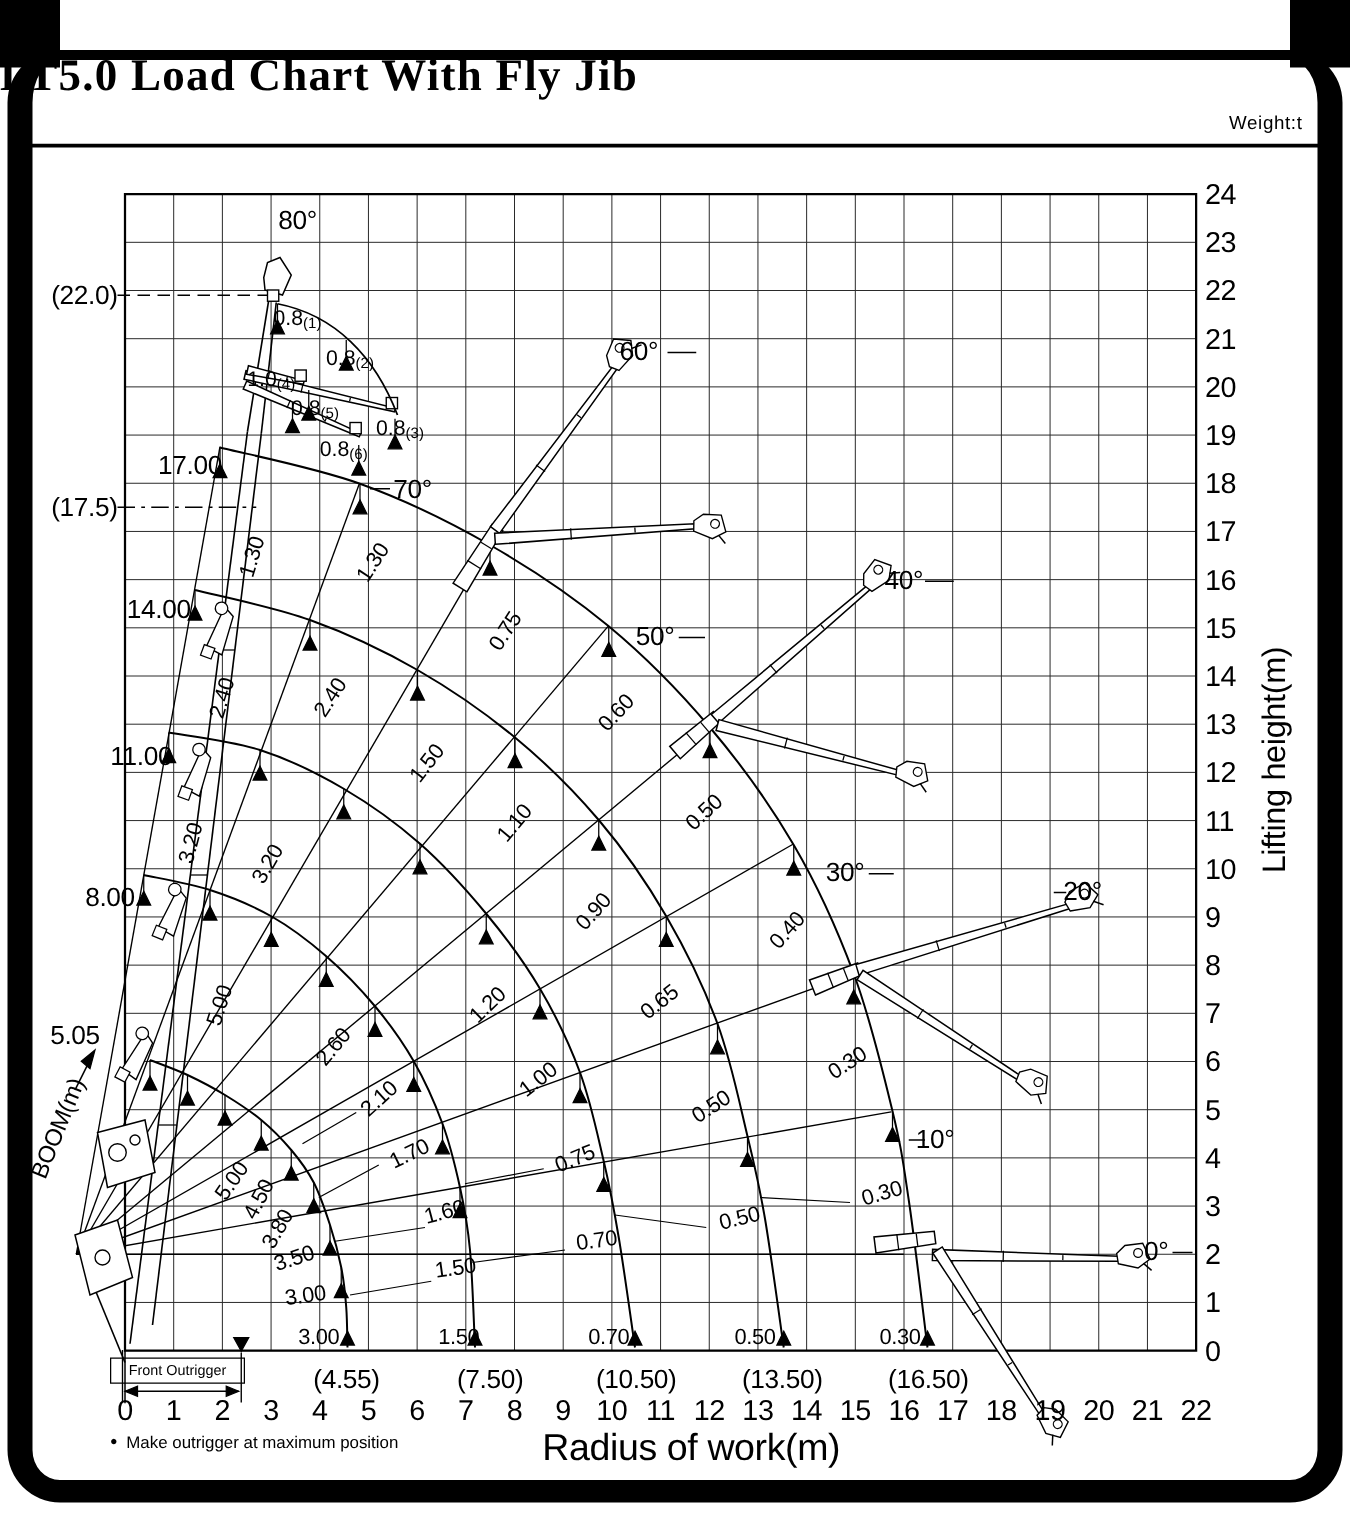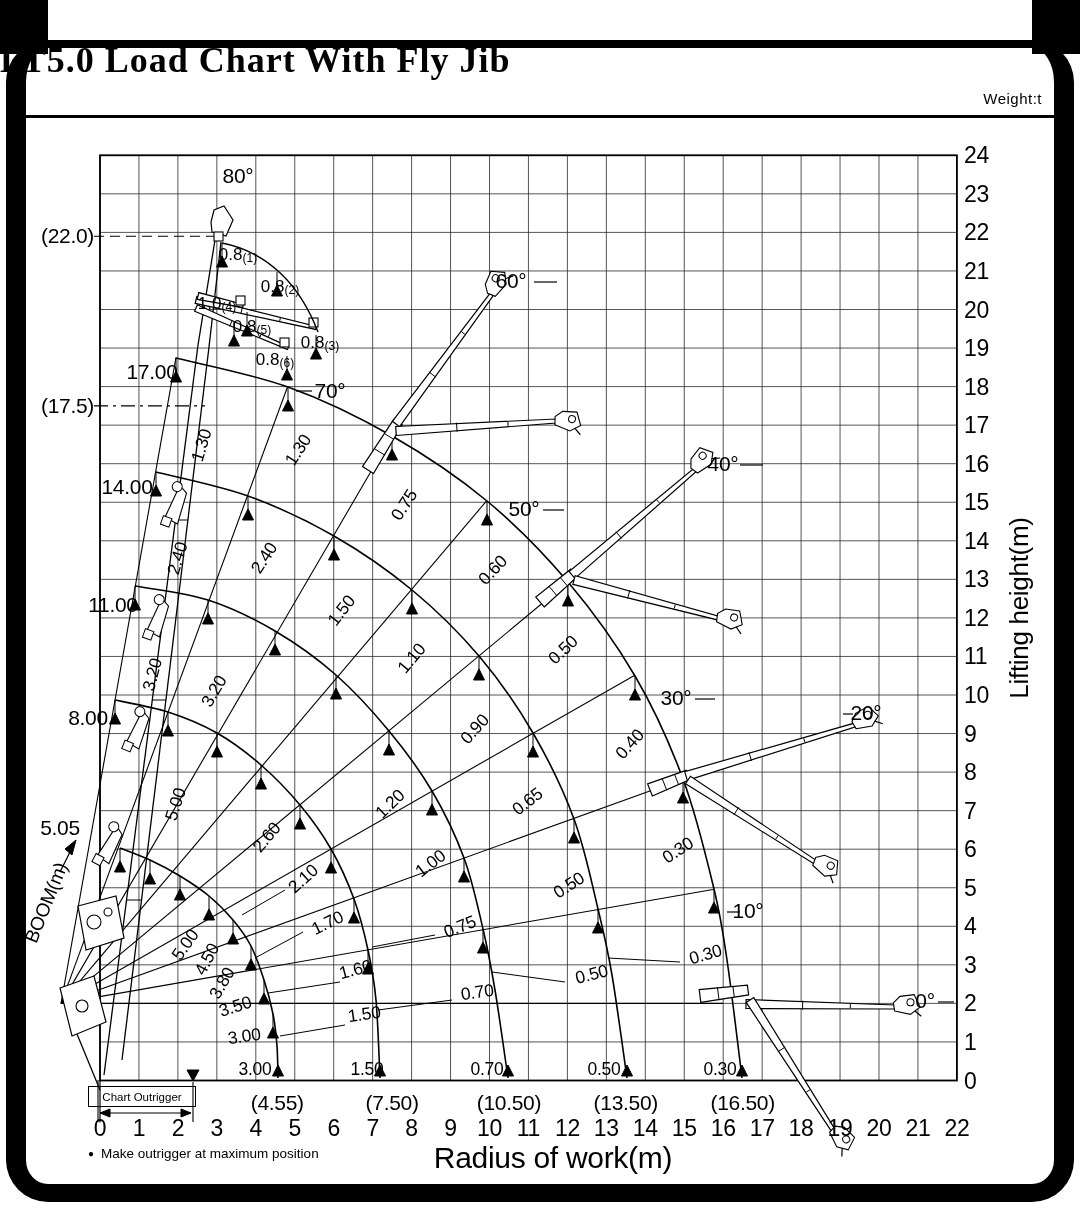--- a/index.html
+++ b/index.html
@@ -491,18 +491,18 @@
       <g>
         <line x1="98" y1="1080" x2="98" y2="1122" stroke="#000" stroke-width="1.1"></line>
         <line x1="193" y1="1082" x2="193" y2="1122" stroke="#000" stroke-width="1.1"></line>
         <line x1="100" y1="1113" x2="191" y2="1113" stroke="#000" stroke-width="1.2"></line>
         <polygon points="100,1113 110,1109 110,1117" fill="#000" stroke="#000" stroke-width="1"></polygon>
         <polygon points="191,1113 181,1109 181,1117" fill="#000" stroke="#000" stroke-width="1"></polygon>
         <polygon points="187,1070 199,1070 193,1081" fill="#000" stroke="#000" stroke-width="1"></polygon>
       </g>
     </svg>
 
-  <div class="outrigger-box">Chart Outrigger</div>
+  <div class="outrigger-box">Front Outrigger</div>
   <div class="note">
     <span class="dot">●</span>
     <span>Make outrigger at maximum position</span>
   </div>
 </div>
 
 </body></html>

